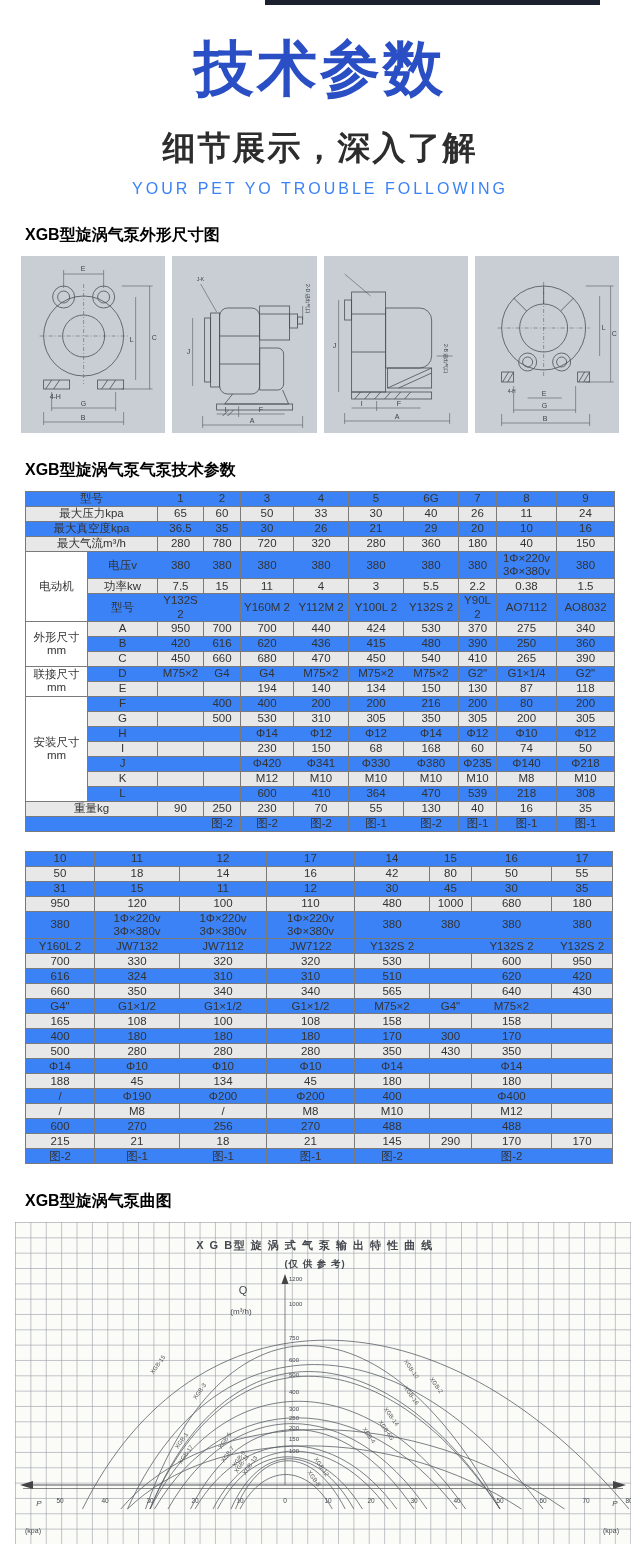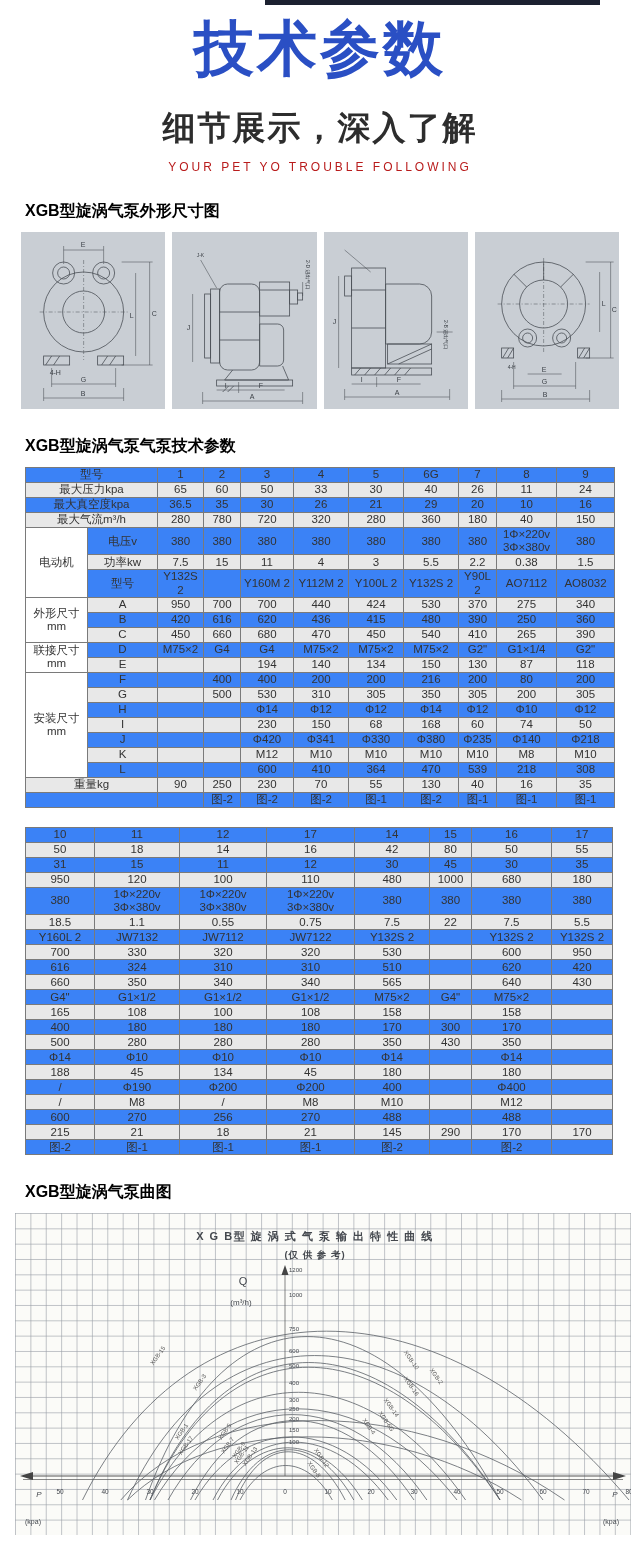--- a/index.html
+++ b/index.html
@@ -2,24 +2,24 @@
 <html><head>
 <meta charset="utf-8">
 <style>
   * { margin:0; padding:0; box-sizing:border-box; }
   body {
     width:640px; background:#ffffff;
     font-family:"Liberation Sans","DejaVu Sans",sans-serif;
     color:#333; position:relative;
   }
   .top-bar { position:absolute; top:0; left:265px; width:335px; height:5px; background:#1c2130; }
-  .header { text-align:center; padding-top:17px; }
+  .header { text-align:center; padding-top:37px; }
   .header .title { font-size:60px; font-weight:800; color:#2a4fc4; letter-spacing:3px; line-height:1.05; }
   .header .subtitle { font-size:33px; font-weight:600; color:#2d2d2d; margin-top:26px; letter-spacing:2px; }
-  .header .tagline { font-size:12px; color:#b91c1c; margin-top:9px; letter-spacing:3px; }
+  .header .tagline { font-size:16px; color:#3b82f6; margin-top:9px; letter-spacing:3px; }
   .section-heading { font-size:16px; font-weight:bold; color:#000; margin:27px 0 10px 25px; }
   .panels { display:flex; gap:7px; margin:0 21px; }
   .panel { flex:1; height:177px; background:#c9ced4; }
   .panel svg { width:100%; height:100%; display:block; }
   .drw { stroke:#4a4f55; stroke-width:0.8; fill:none; }
   .drw-dim { stroke:#4a4f55; stroke-width:0.55; fill:none; }
   .drw-dash { stroke:#4a4f55; stroke-width:0.5; fill:none; stroke-dasharray:4 2 1 2; }
   .drw-txt { font-size:7px; fill:#3a3f45; }
   .drw-txt-sm { font-size:5px; fill:#3a3f45; }
   table.spec { border-collapse:collapse; margin-left:25px; table-layout:fixed;
@@ -528,30 +528,20 @@
           <td>1Φ×220v
 3Φ×380v</td>
           <td>1Φ×220v
 3Φ×380v</td>
           <td>1Φ×220v
 3Φ×380v</td>
           <td>380</td>
           <td>380</td>
           <td>380</td>
           <td>380</td>
-        </tr>
-        <tr class="sh">
-          <td>18.5</td>
-          <td>1.1</td>
-          <td>0.55</td>
-          <td>0.75</td>
-          <td>7.5</td>
-          <td>22</td>
-          <td>7.5</td>
-          <td>5.5</td>
         </tr>
         <tr>
           <td>Y160L 2</td>
           <td>JW7132</td>
           <td>JW7112</td>
           <td>JW7122</td>
           <td>Y132S 2</td>
           <td></td>
           <td>Y132S 2</td>
           <td>Y132S 2</td>

